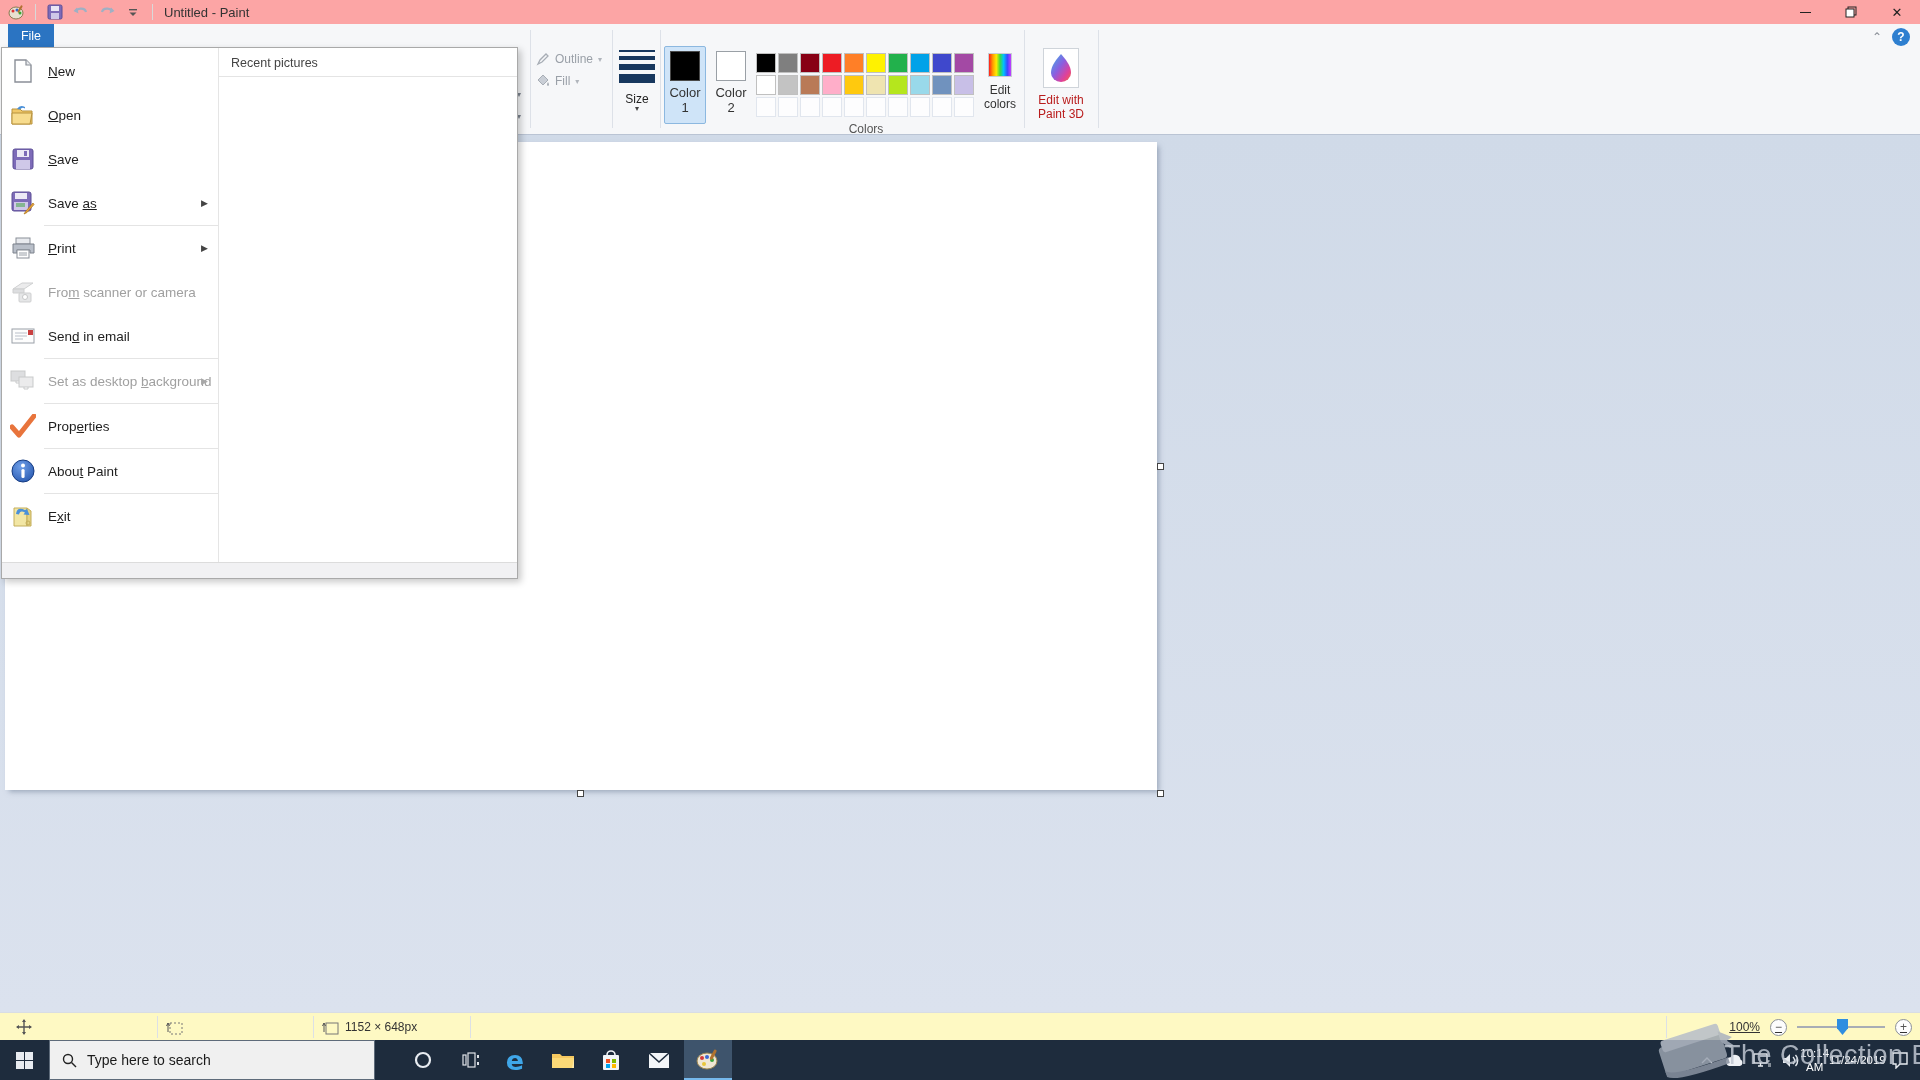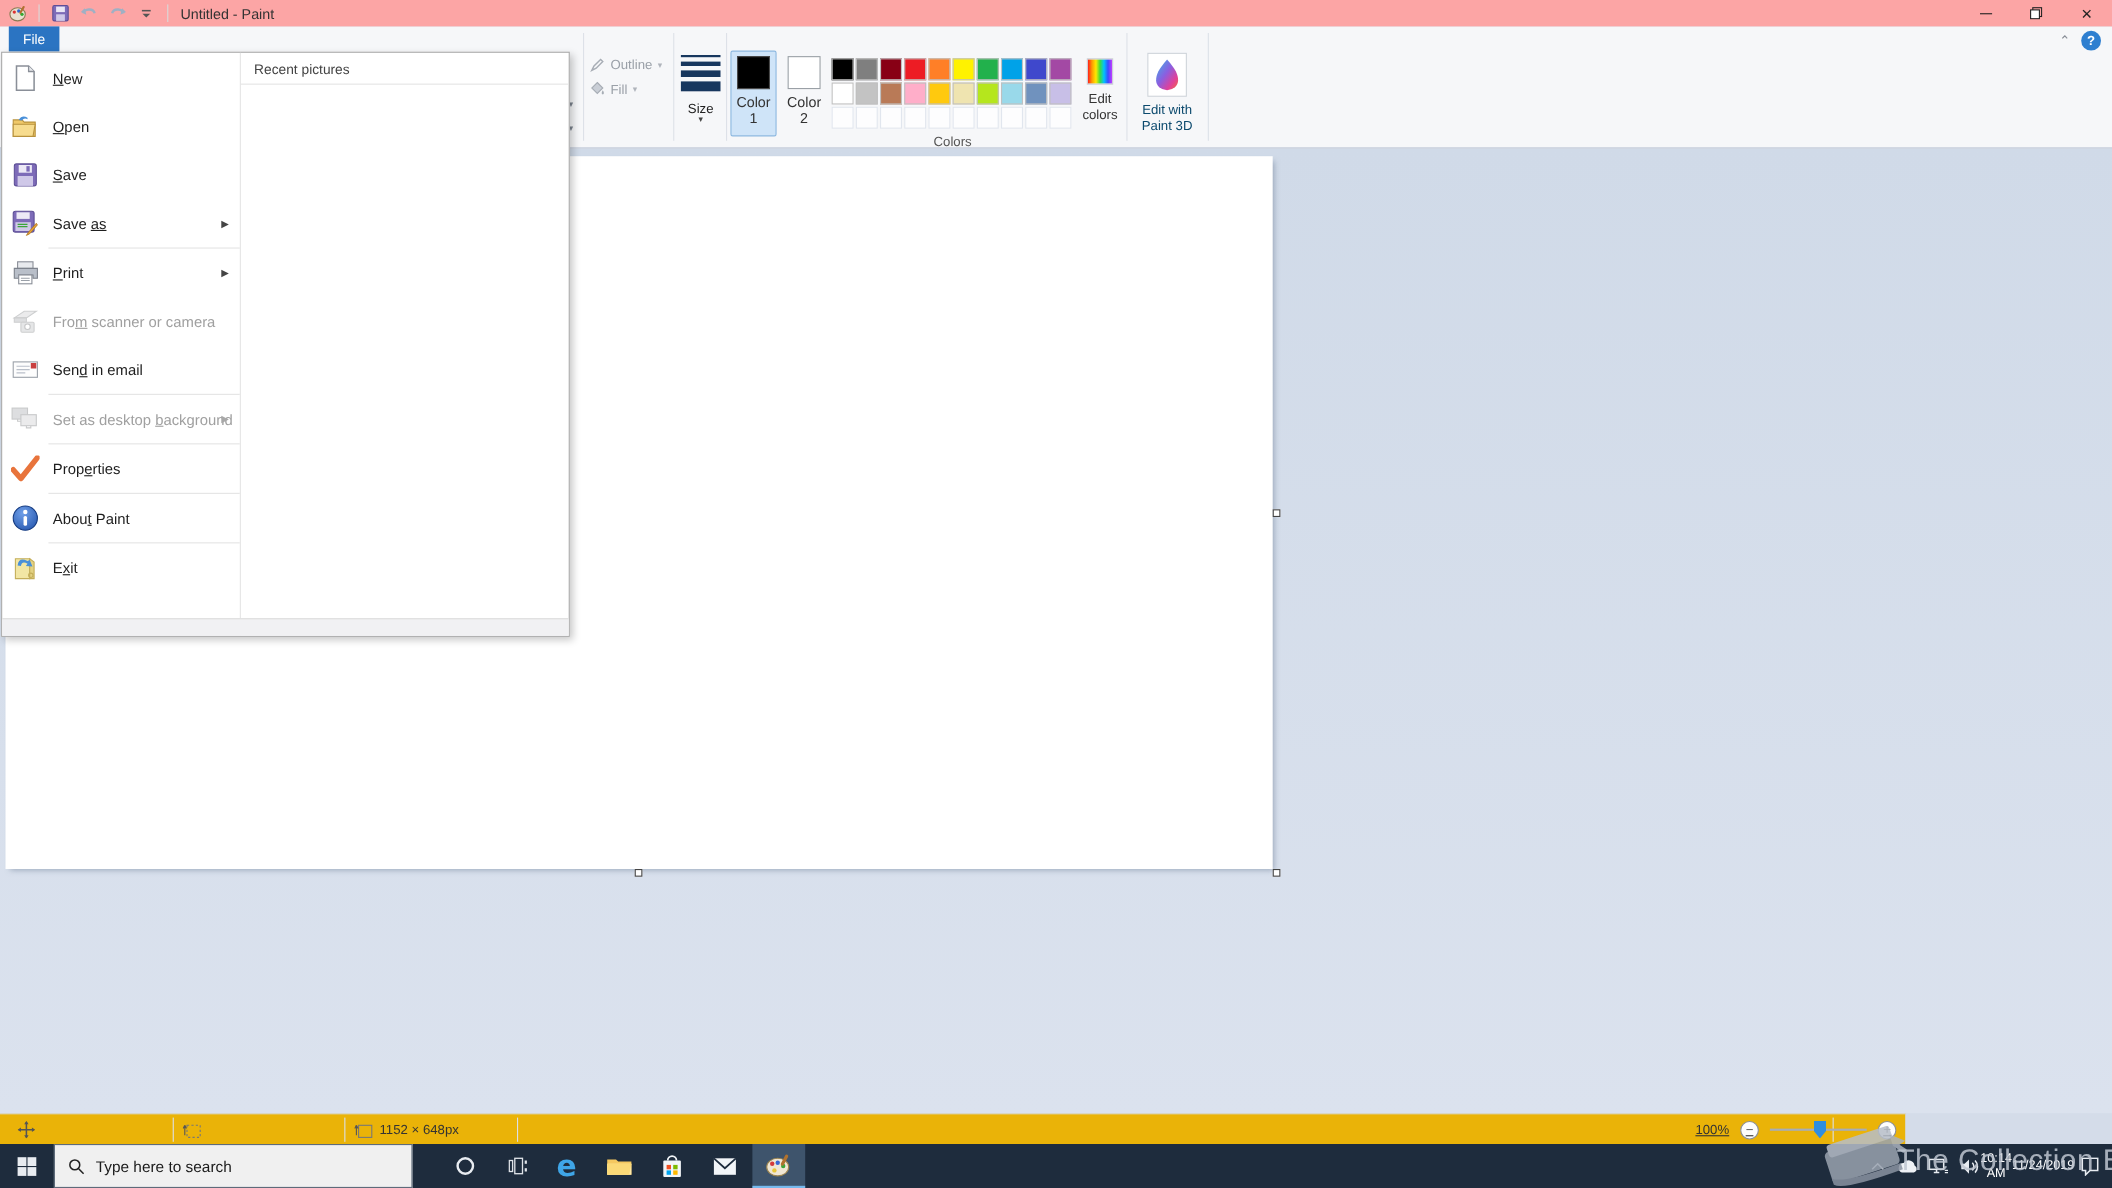--- a/index.html
+++ b/index.html
@@ -43,21 +43,21 @@
   .swatch2 { background:#fff; border:1px solid #9aa0a6; }
 
   .palette { position:absolute; left:756px; top:29px; display:grid; grid-template-columns:repeat(10,20px); grid-auto-rows:20px; gap:2px; }
   .pal-sw { width:20px; height:20px; border:1px solid #c0c0c0; }
   .pal-sw.empty { border:1px solid #e1e6ee; background:#fdfdfe; }
   .colors-caption { position:absolute; left:756px; top:98px; width:220px; text-align:center; font-size:12px; color:#555; }
 
   .editcolors { position:absolute; left:978px; top:26px; width:44px; text-align:center; font-size:12px; color:#333; line-height:14px; }
   .ec-icon { width:24px; height:24px; margin:3px auto 6px; border:1px solid #c8cdd4;
     background:linear-gradient(90deg,#ff1e1e,#ff9b00,#ffe900,#3ddc3d,#00c2ff,#3a4bff,#c93cff); }
-  .paint3d { position:absolute; left:1030px; top:24px; width:62px; text-align:center; font-size:12px; color:#0c4a6e; line-height:14px; }
+  .paint3d { position:absolute; left:1030px; top:24px; width:62px; text-align:center; font-size:12px; color:#b91c1c; line-height:14px; }
   .p3d-box { width:36px; height:40px; margin:0 auto 5px; border:1px solid #cfd4da; background:#fff; display:flex; align-items:center; justify-content:center; }
 
   
   .workspace { position:absolute; left:0; top:135px; width:1920px; height:877px; background:linear-gradient(180deg,#d0dae8 0%,#dbe2ee 100%); z-index:1; }
   .canvas { position:absolute; left:5px; top:7px; width:1152px; height:648px; background:#fff; box-shadow:3px 3px 5px -1px rgba(110,125,150,.55); }
   .handle { position:absolute; width:7px; height:7px; background:#fff; border:1px solid #444; z-index:2; }
 
   
   .filemenu { position:absolute; left:1px; top:24px; width:518px; z-index:40; }
   .file-tab { position:absolute; left:7px; top:0; width:46px; height:23px; background:#2b74c2; color:#fff; font-size:12.5px; display:flex; align-items:center; justify-content:center; }
@@ -69,21 +69,21 @@
   .mi-ic { width:26px; height:26px; margin-left:8px; display:flex; align-items:center; justify-content:center; flex:none; }
   .mi-label { margin-left:12px; font-size:13.5px; color:#1e1e1e; white-space:nowrap; }
   .mi.dis .mi-label { color:#a0a0a0; }
   .mi.dis .mi-ic { opacity:.5; filter:grayscale(.7); }
   .mi-arrow { position:absolute; right:10px; font-size:10px; color:#444; }
   .mi.dis .mi-arrow { color:#a8a8a8; }
   .mi-sep { height:1px; background:#e4e4e4; margin-left:42px; }
   .menu-footer { position:absolute; left:0; bottom:0; width:515px; height:16px; background:#f1f1f3; border-top:1px solid #dcdcdc; }
 
   
-  .statusbar { position:absolute; left:0; top:1012px; width:1732px; height:28px; background:#eab308; border-top:1px solid #d8dde4; z-index:10; font-size:12px; color:#333; }
+  .statusbar { position:absolute; left:0; top:1012px; width:1920px; height:28px; background:#fef9c3; border-top:1px solid #d8dde4; z-index:10; font-size:12px; color:#333; }
   .sb-sep { position:absolute; top:3px; width:1px; height:22px; background:#dce0e6; }
   .sb-item { position:absolute; top:0; height:28px; display:flex; align-items:center; gap:6px; }
   .zoom-ctrl { position:absolute; right:8px; top:0; height:28px; display:flex; align-items:center; gap:10px;text-decoration:underline; }
   .zoom-btn { width:17px; height:17px; border-radius:50%; border:1px solid #8a8f98; background:#fdfdfd; color:#555; font-size:12px; line-height:14px; text-align:center; }
   .zoom-track { position:relative; width:88px; height:2px; background:#a8adb5; }
   .zoom-thumb { position:absolute; left:40px; top:-7px; width:11px; height:16px; background:#2f8ee0; clip-path:polygon(0 0,100% 0,100% 58%,50% 100%,0 58%); }
 
   
   .taskbar { position:absolute; left:0; top:1040px; width:1920px; height:40px; background:#1e2c3d; z-index:20; }
   .tb-cell { position:absolute; top:0; height:40px; display:flex; align-items:center; justify-content:center; }

